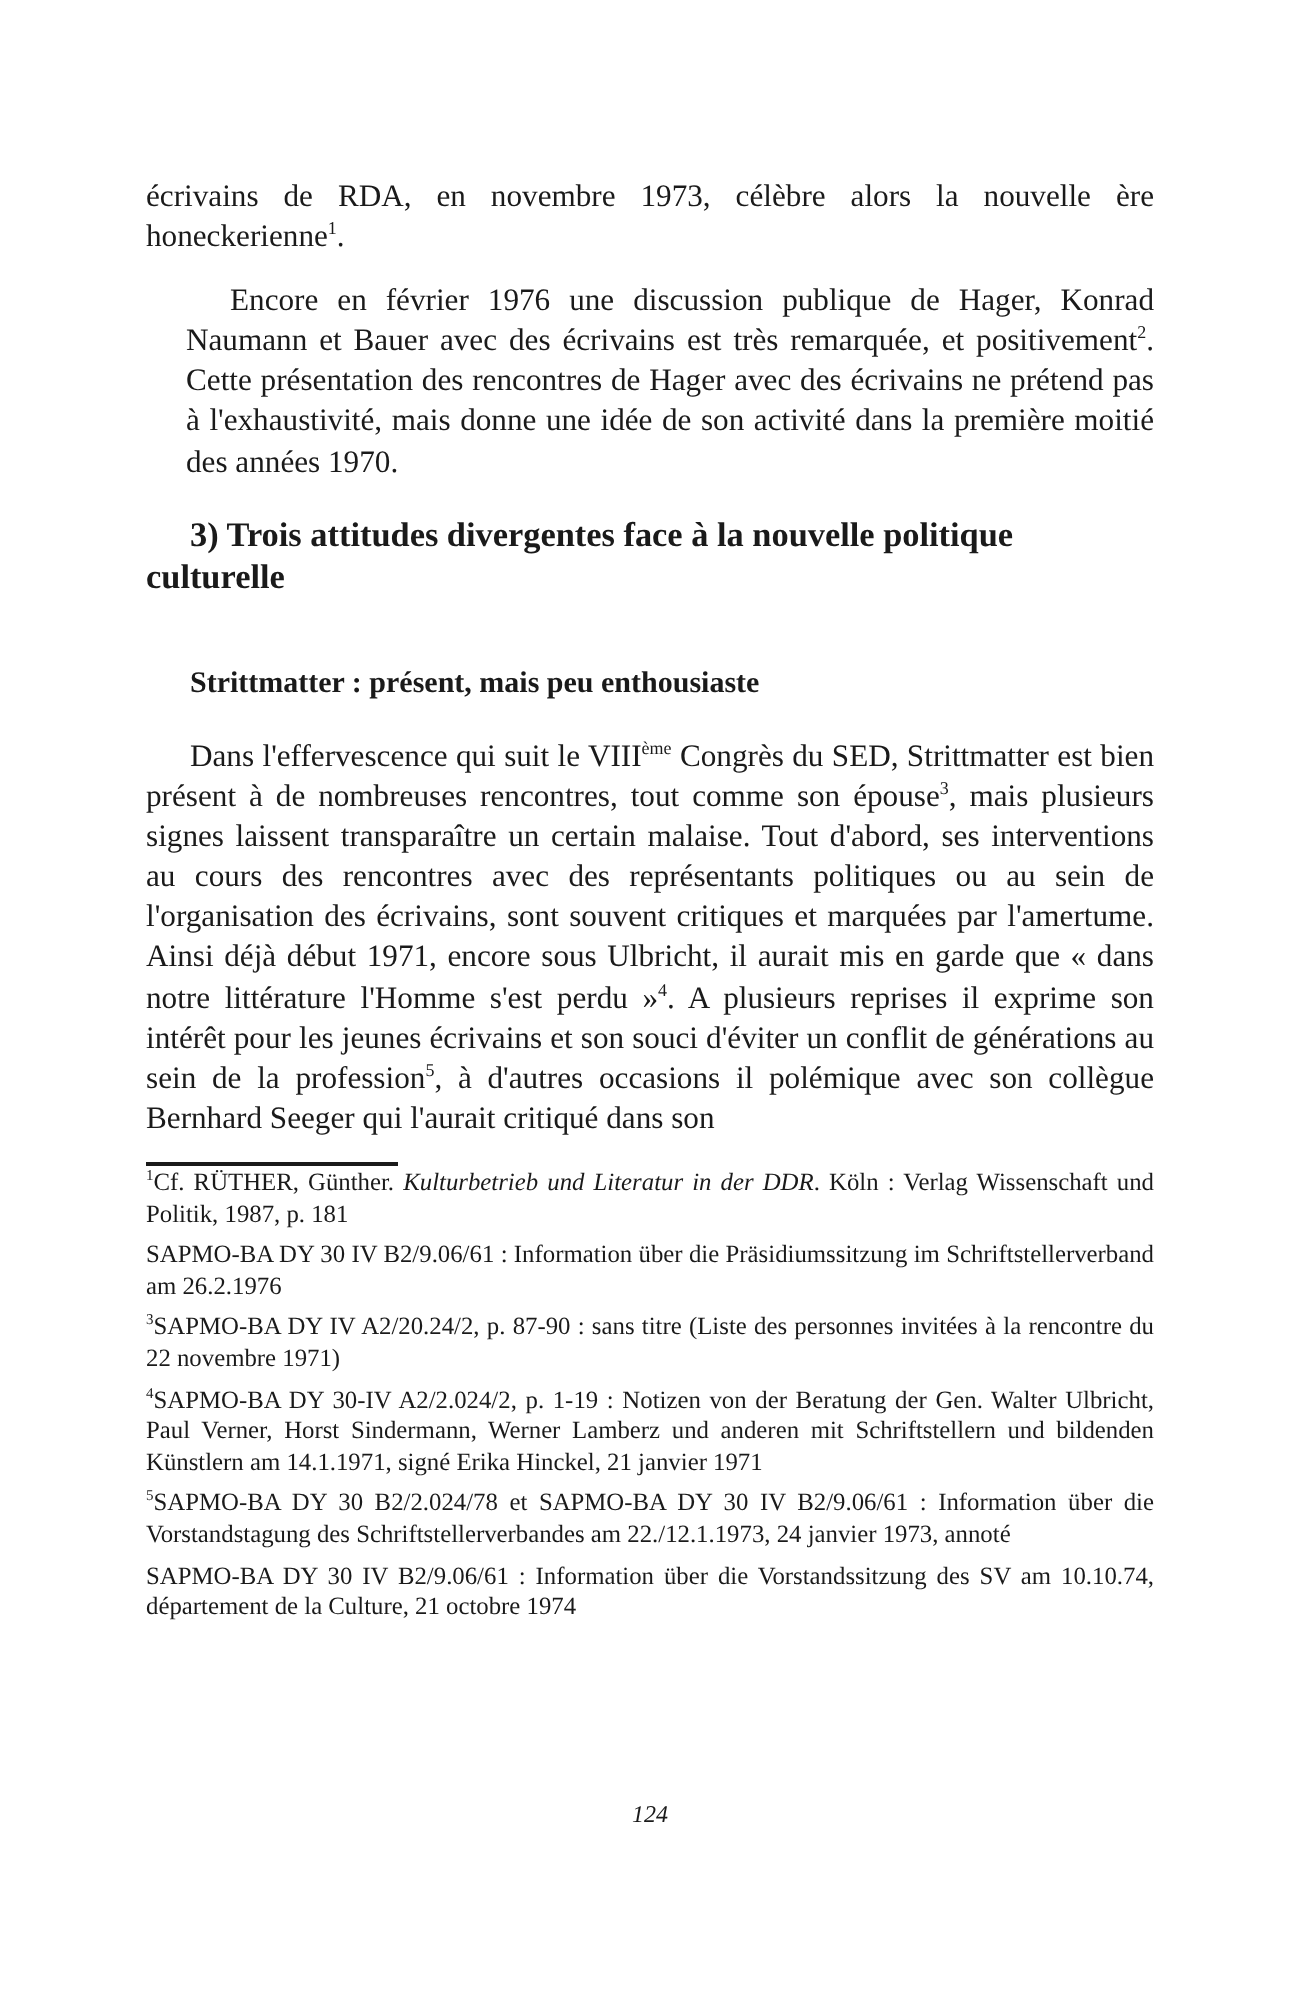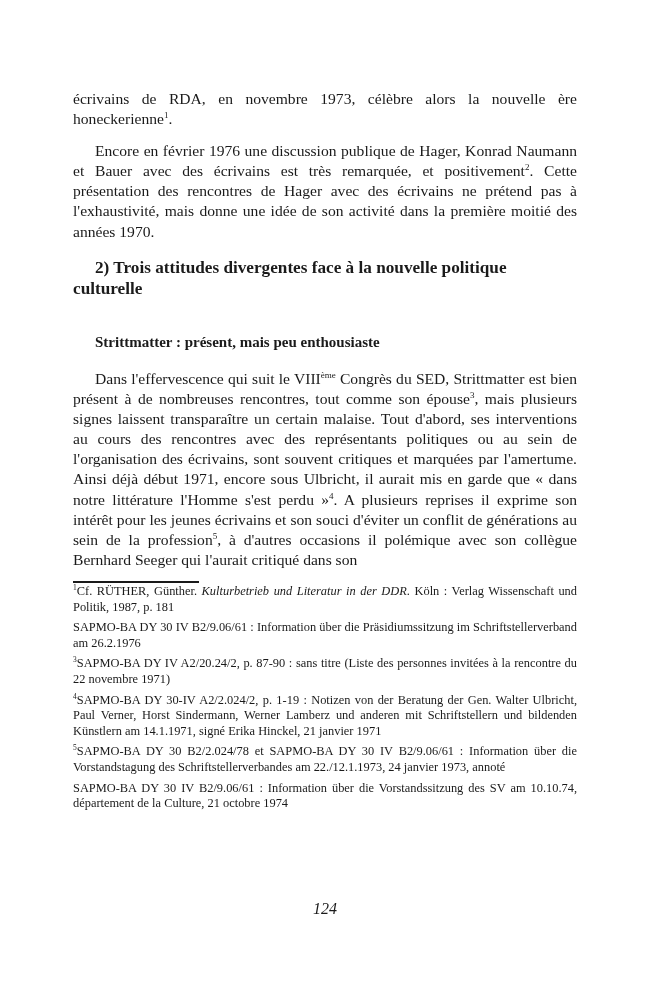--- a/index.html
+++ b/index.html
@@ -1,39 +1,39 @@
 <!DOCTYPE html>
 <html><head>
   <meta charset="utf-8">
   <style>
     html, body { margin: 0; padding: 0; background: #ffffff; }
     body { width: 650px; height: 1008px; position: relative; overflow: hidden;
       font-family: "Liberation Serif", "DejaVu Serif", serif; color: #1a1a1a; }
     .page { position: absolute; left: 73px; top: 89px; width: 504px; }
     .p { font-size: 15.6px; line-height: 20.1px; text-align: justify; margin: 0; }
     .indent { text-indent: 22px; }
-    .gap { margin-top: 12px; }
+    .gap { margin-top: 12px; margin-left: 20px; }
     sup { font-size: 9px; line-height: 0; vertical-align: 6px; }
     .h3 { font-weight: bold; font-size: 17.2px; line-height: 21px; margin: 0; text-indent: 22px; position: absolute; top: 168px; left: 0; width: 504px; }
     .h4 { font-weight: bold; font-size: 15px; line-height: 19px; margin: 0; text-indent: 22px; position: absolute; top: 244px; left: 0; width: 504px; }
     .body2 { position: absolute; top: 280px; left: 0; width: 504px; }
     .rule { position: absolute; left: 73px; top: 581px; width: 126px; height: 1.5px; background: #1a1a1a; }
     .notes { position: absolute; left: 73px; top: 584px; width: 504px; }
     .fn { font-size: 12.4px; line-height: 15.6px; text-align: justify; margin: 0 0 5px 0; }
     .fn sup { font-size: 7.5px; vertical-align: 5px; }
-    .pagenum { position: absolute; top: 900px; left: 0; width: 650px; text-align: center; font-style: italic; font-size: 16px; }
+    .pagenum { position: absolute; top: 900px; left: 0; width: 650px; text-align: center; font-style: italic; font-size: 12px; }
   </style>
 </head>
 <body>
 
 <div class="page">
   <p class="p"><span>écrivains de RDA, en novembre 1973, célèbre alors la nouvelle ère honeckerienne</span><sup>1</sup><span>.</span></p>
   <p class="p indent gap"><span>Encore en février 1976 une discussion publique de Hager, Konrad Naumann et Bauer avec des écrivains est très remarquée, et positivement</span><sup>2</sup><span>. Cette présentation des rencontres de Hager avec des écrivains ne prétend pas à l'exhaustivité, mais donne une idée de son activité dans la première moitié des années 1970.</span></p>
 
-  <h3 class="h3">2)  Trois attitudes divergentes face à la nouvelle politique culturelle</h3>
+  <h3 class="h3">3)  Trois attitudes divergentes face à la nouvelle politique culturelle</h3>
   <h4 class="h4">Strittmatter : présent, mais peu enthousiaste</h4>
 
   <div class="body2">
     <p class="p indent"><span>Dans l'effervescence qui suit le VIII</span><sup>ème</sup><span> Congrès du SED, Strittmatter est bien présent à de nombreuses rencontres, tout comme son épouse</span><sup>3</sup><span>, mais plusieurs signes laissent transparaître un certain malaise. Tout d'abord, ses interventions au cours des rencontres avec des représentants politiques ou au sein de l'organisation des écrivains, sont souvent critiques et marquées par l'amertume. Ainsi déjà début 1971, encore sous Ulbricht, il aurait mis en garde que « dans notre littérature l'Homme s'est perdu »</span><sup>4</sup><span>. A plusieurs reprises il exprime son intérêt pour les jeunes écrivains et son souci d'éviter un conflit de générations au sein de la profession</span><sup>5</sup><span>, à d'autres occasions il polémique avec son collègue Bernhard Seeger qui l'aurait critiqué dans son</span></p>
   </div>
 </div>
 
 <div class="rule"></div>
 
 <div class="notes">

